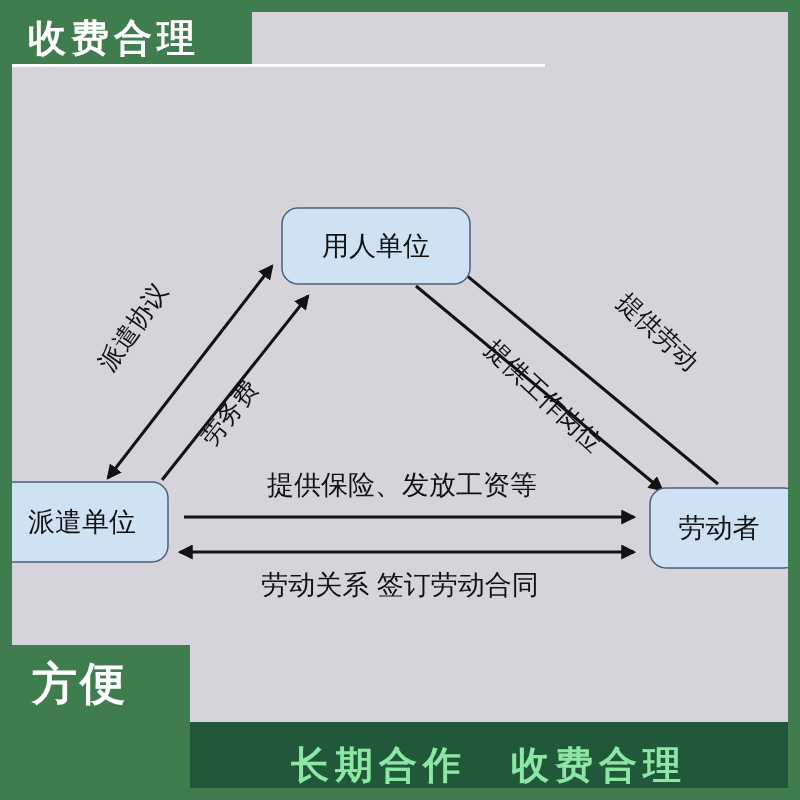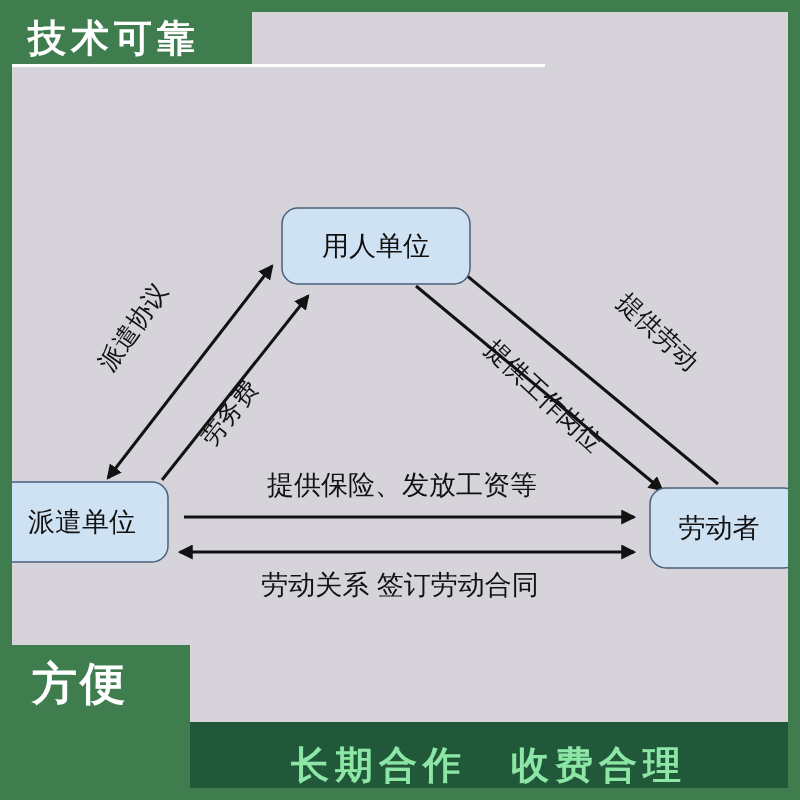--- a/index.html
+++ b/index.html
@@ -41,21 +41,21 @@
   }
   .footer-strip span {
     color: var(--accent-green, #8ce6a5);
     font-size:38px; font-weight:bold; letter-spacing:6px;
   }
 </style>
 </head>
 <body>
 
 <div class="banner">
-  <span>技术可靠</span>
+  <span>收费合理</span>
 </div>
 <div class="banner-underline"></div>
 
 <svg class="diagram-svg" width="776" height="560" viewBox="0 0 776 560">
   <defs>
     <marker id="ah" viewBox="0 0 10 10" refX="8.5" refY="5" markerWidth="5" markerHeight="5" orient="auto-start-reverse">
       <path d="M0,0 L10,5 L0,10 z" fill="#121212"></path>
     </marker>
   </defs>
 

